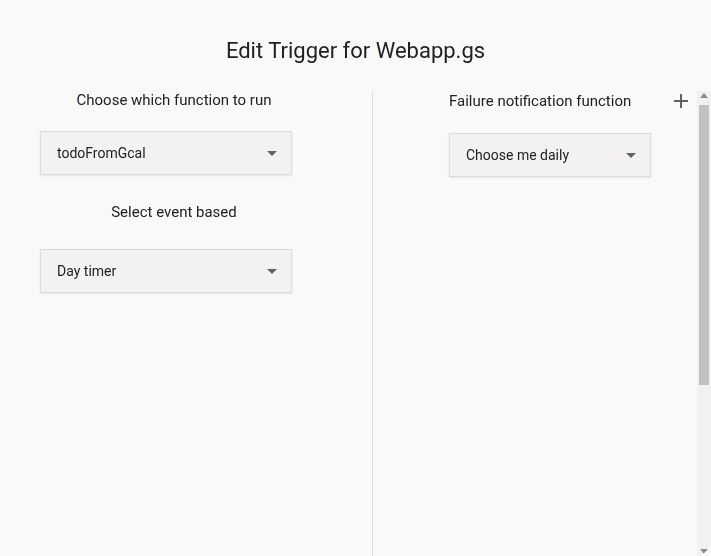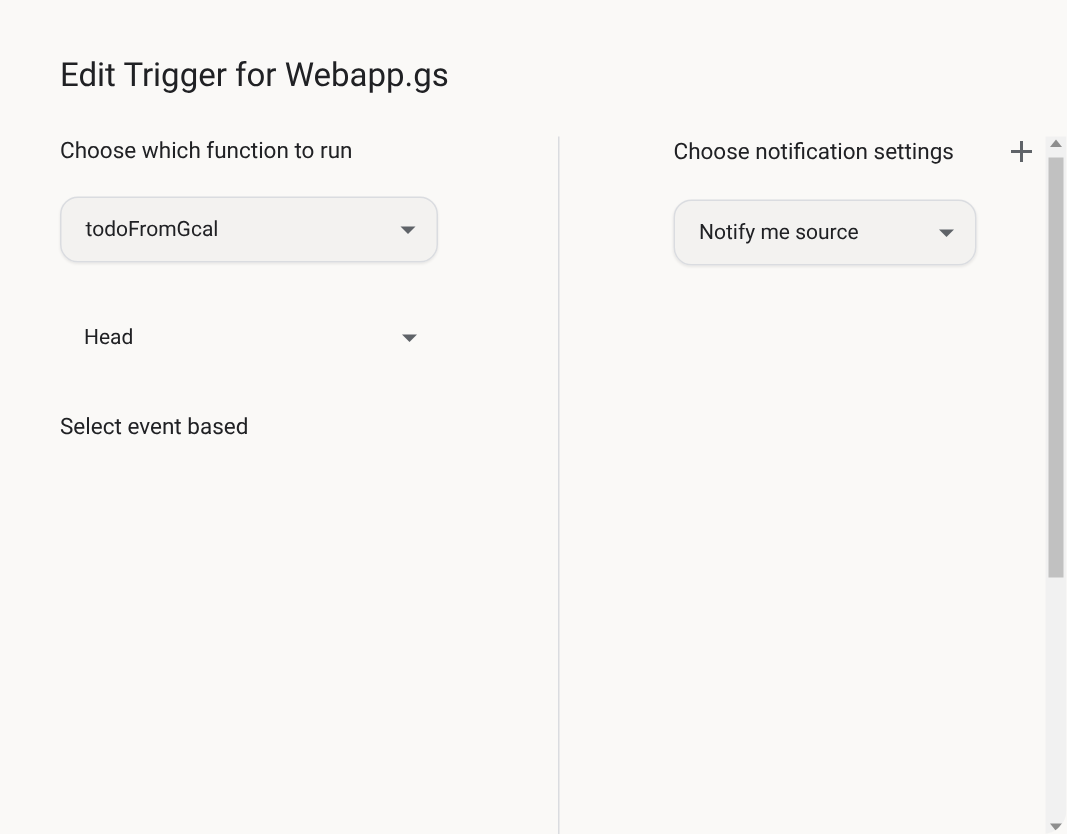--- a/index.html
+++ b/index.html
@@ -1,18 +1,19 @@
 <!DOCTYPE html>
 <html><head>
   <meta charset="utf-8">
   <style>
     * {
       margin: 0;
       padding: 0;
       box-sizing: border-box;
+      text-align: center;
     }
 
     body {
       font-family: 'Google Sans', 'Roboto', Arial, sans-serif;
       background: #faf9f7;
       width: 711px;
       height: 556px;
       overflow: hidden;
       border-radius: 16px;
     }
@@ -77,21 +78,21 @@
     .section-header-row .section-label {
       margin-bottom: 0;
     }
 
     .dropdown {
       display: flex;
       align-items: center;
       justify-content: space-between;
       height: 44px;
       padding: 0 14px 0 16px;
-      border-radius: 12px;
+      border-radius: 0;
       cursor: pointer;
       font-size: 14px;
       color: #202124;
     }
 
     .dropdown.boxed {
       background: rgba(118, 118, 118, 0.05);
       border: 1px solid #dadce0;
       width: 252px;
       box-shadow: 0 1px 2px rgba(0,0,0,0.08), 0 0 0 0 rgba(0,0,0,0);
@@ -204,46 +205,46 @@
 
       <div class="section">
         <div class="section-label">Choose which function to run</div>
         <div class="dropdown boxed">
           <span>todoFromGcal</span>
           <span class="dropdown-arrow"></span>
         </div>
       </div>
 
       <div class="section">
-        <div class="dropdown plain">
-          <span>Head</span>
+      </div>
+
+      <div class="section">
+        <div class="section-label">Select event based</div>
+      </div>
+
+      <div class="section">
+        <div class="dropdown boxed">
+          <span>Day timer</span>
           <span class="dropdown-arrow"></span>
         </div>
       </div>
 
-      <div class="section">
-        <div class="section-label">Select event based</div>
-      </div>
-
-      <div class="section">
-      </div>
-
     </div>
 
     <div class="divider"></div>
 
     <div class="right-column">
 
       <div class="section">
         <div class="section-header-row">
-          <div class="section-label">Choose notification settings</div>
+          <div class="section-label">Failure notification function</div>
           <div class="plus-icon"></div>
         </div>
         <div class="dropdown notification">
-          <span>Notify me source</span>
+          <span>Choose me daily</span>
           <span class="dropdown-arrow"></span>
         </div>
       </div>
 
     </div>
 
     <div class="scrollbar-track">
       <div class="scrollbar-arrow-up"></div>
       <div class="scrollbar-thumb"></div>
       <div class="scrollbar-arrow-down"></div>

